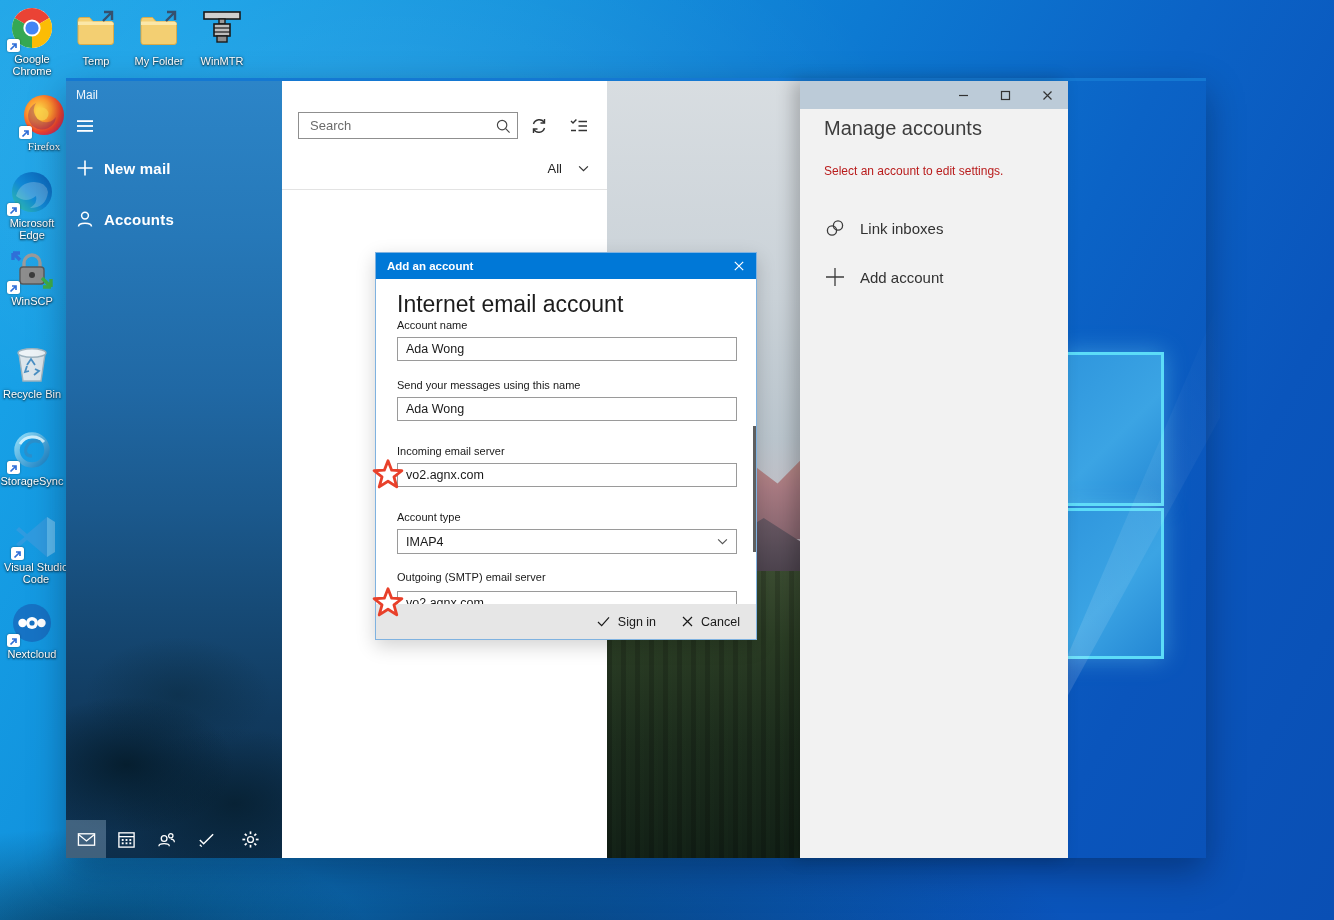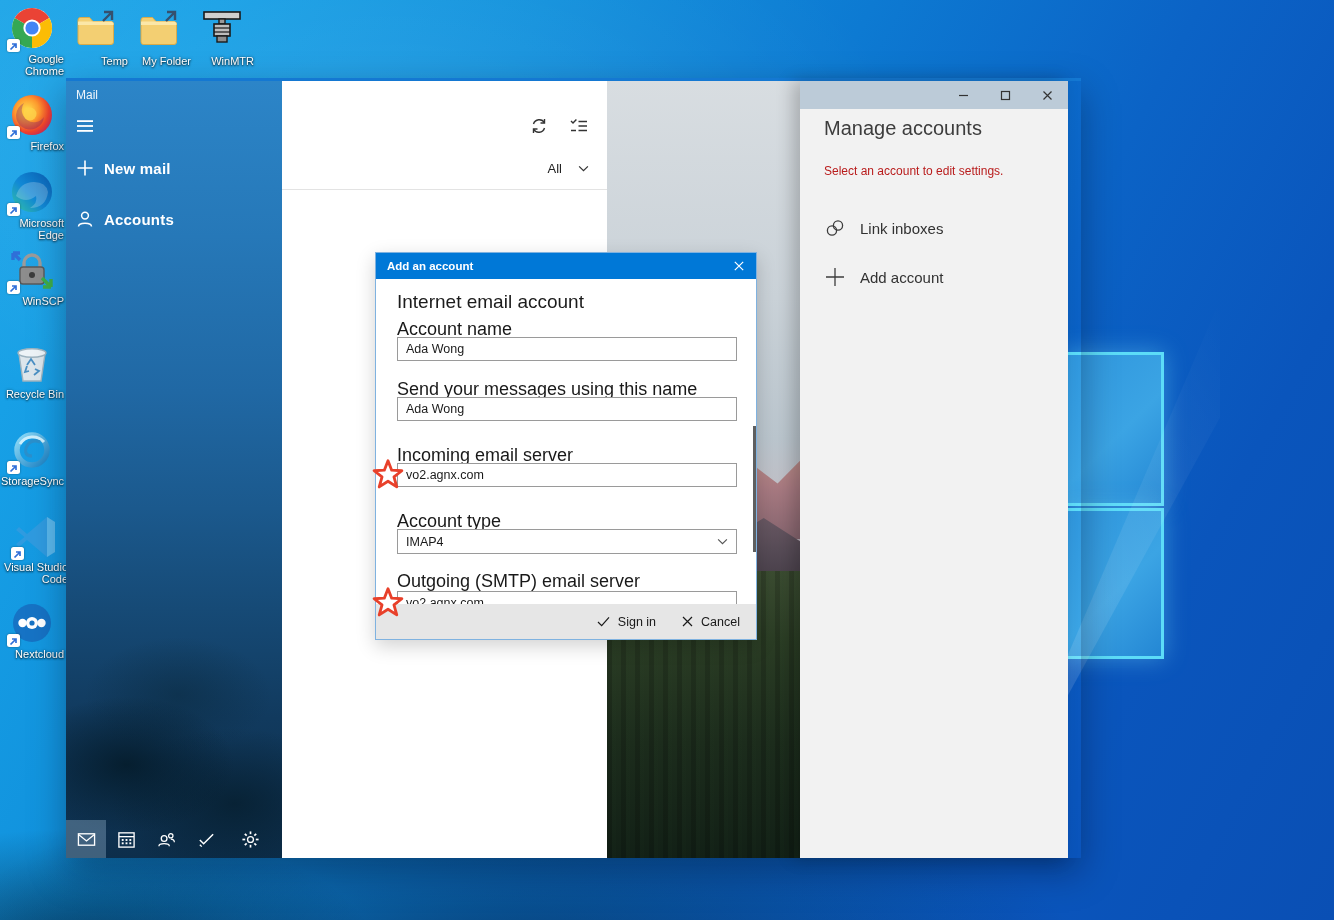--- a/index.html
+++ b/index.html
@@ -13,26 +13,26 @@
   }
   
   .wpane{position:absolute;background:linear-gradient(135deg,#2f96dd 0%,#3ba4e4 55%,#2487d4 100%);
     border:3px solid #5cdcf8;box-shadow:0 0 22px rgba(120,225,252,.4);}
   .wbeam{position:absolute;background:linear-gradient(60deg,rgba(255,255,255,.14),rgba(255,255,255,0));}
 
   
   .dicon{position:absolute;width:64px;text-align:center;cursor:default;}
   .dicon .art{position:relative;width:44px;height:44px;margin:0 auto;}
   .dicon .lbl{margin-top:3px;font-size:11px;line-height:12px;color:#fff;
-    text-shadow:0 1px 2px rgba(0,0,0,.75),0 0 3px rgba(0,0,0,.5);text-align:right;}
+    text-shadow:0 1px 2px rgba(0,0,0,.75),0 0 3px rgba(0,0,0,.5);}
   .sc{position:absolute;left:-3px;bottom:-2px;width:13px;height:13px;background:#fff;
     border-radius:2.5px;box-shadow:0 0 2px rgba(0,0,0,.45);}
 
   
-  #mailwin{position:absolute;left:66px;top:78px;width:1015px;height:780px;
+  #mailwin{position:absolute;left:66px;top:78px;width:1140px;height:780px;
     box-shadow:0 14px 34px rgba(0,10,30,.35);border-top:3px solid #1478d2;box-sizing:border-box;}
   
   #sidebar{position:absolute;left:0;top:0;width:216px;height:777px;color:#fff;
     background:
       radial-gradient(150px 95px at 28% 88%, rgba(4,26,40,.85), transparent 72%),
       radial-gradient(170px 105px at 78% 93%, rgba(6,30,46,.8), transparent 72%),
       radial-gradient(130px 80px at 52% 79%, rgba(10,40,60,.5), transparent 72%),
       linear-gradient(180deg,#2c85c8 0%,#2678b8 20%,#2068a4 40%,#1b598d 55%,#164a76 68%,#113a5e 82%,#0d2e4b 100%);}
   .apptitle{position:absolute;left:10px;top:7px;font-size:12px;color:rgba(255,255,255,.92);}
   .sbrow{position:absolute;left:0;width:216px;height:34px;display:flex;align-items:center;cursor:pointer;}
@@ -82,22 +82,22 @@
   .manrow{position:absolute;left:24px;display:flex;align-items:center;gap:14px;cursor:pointer;}
   .manrow .ic{width:22px;height:22px;}
   .manrow .tx{font-size:15px;color:#323232;}
 
   
   #dialog{position:absolute;left:375px;top:252px;width:382px;height:388px;background:#fff;
     border:1px solid #7fb2e0;box-sizing:border-box;box-shadow:0 6px 18px rgba(0,0,0,.18);z-index:10;}
   #dlgbar{position:absolute;left:0;top:0;width:100%;height:26px;background:#0078d7;display:flex;align-items:center;}
   #dlgbar .tx{margin-left:11px;font-size:11.5px;font-weight:700;color:#fff;}
   #dlgclose{margin-left:auto;width:34px;height:26px;display:flex;align-items:center;justify-content:center;cursor:pointer;}
-  #dlghead{position:absolute;left:21px;top:38px;font-size:19px;color:#1c1c1c;}
-  .flabel{position:absolute;left:21px;font-size:18px;color:#191919;}
+  #dlghead{position:absolute;left:21px;top:38px;font-size:23px;color:#1c1c1c;}
+  .flabel{position:absolute;left:21px;font-size:11px;color:#191919;}
   .fld{position:absolute;left:21px;width:340px;height:24px;border:1px solid #9a9a9a;background:#fff;
     box-sizing:border-box;font-size:12.5px;color:#1a1a1a;padding:0 8px;outline:0;
     font-family:"Liberation Sans",sans-serif;}
   .fld.sel{display:flex;align-items:center;justify-content:space-between;height:25px;cursor:pointer;}
   #dlgfooter{position:absolute;left:0;bottom:0;width:100%;height:35px;background:#e6e6e6;
     display:flex;align-items:center;justify-content:flex-end;gap:26px;padding-right:16px;box-sizing:border-box;}
   .fbtn{display:flex;align-items:center;gap:8px;font-size:12.5px;color:#1a1a1a;cursor:pointer;}
   .star{position:absolute;width:34px;height:34px;z-index:12;}
   #dlgscroll{position:absolute;left:377px;top:173px;width:3px;height:126px;background:#5f5f5f;cursor:pointer;}
 </style>
@@ -156,21 +156,21 @@
       </svg>
       <span class="sc">
         <svg viewBox="0 0 13 13" width="13" height="13">
             <path d="M3.5 9.5 L9 4 M5 4 h4 v4" stroke="#2f6fd8" stroke-width="1.7" fill="none"></path>
           </svg>
       </span>
     </div>
     <div class="lbl">Google Chrome</div>
   </div>
 
-  <div class="dicon" style="left:0px;top:93px;">
+  <div class="dicon" style="left:12px;top:93px;font-family:Liberation Serif, serif;">
     <div class="art">
       <svg viewBox="0 0 44 44" width="44" height="44">
         <defs>
           <radialGradient id="ffg" cx="38%" cy="38%" r="75%">
             <stop offset="0%" stop-color="#ffe14d"></stop>
               <stop offset="40%" stop-color="#ff9a2e"></stop>
             <stop offset="72%" stop-color="#f1432c"></stop>
               <stop offset="100%" stop-color="#b5236f"></stop>
           </radialGradient>
         </defs>
@@ -371,20 +371,29 @@
                 <line x1="14" y1="14" x2="16" y2="16"></line>
               <line x1="16" y1="4" x2="14" y2="6"></line>
                 <line x1="6" y1="14" x2="4" y2="16"></line>
             </g>
           </svg>
         </div>
       </div>
     </div>
 
     <div id="listpane">
+      <div id="searchbox">
+        <input type="text" placeholder="Search" style="">
+        <span style="width:28px;display:flex;justify-content:center;">
+          <svg viewBox="0 0 18 18" width="16" height="16">
+            <circle cx="8" cy="8" r="5.3" stroke="#444" stroke-width="1.3" fill="none"></circle>
+            <line x1="12" y1="12" x2="16.4" y2="16.4" stroke="#444" stroke-width="1.3"></line>
+          </svg>
+        </span>
+      </div>
       <span class="tbicon" style="left:247px;">
         <svg viewBox="0 0 20 20" width="20" height="20">
           <path d="M4.5 8 a6 6 0 0 1 11 -1.2" stroke="#333" stroke-width="1.4" fill="none"></path>
           <path d="M15.5 3 v4 h-4" stroke="#333" stroke-width="1.4" fill="none"></path>
           <path d="M15.5 12 a6 6 0 0 1 -11 1.2" stroke="#333" stroke-width="1.4" fill="none"></path>
           <path d="M4.5 17 v-4 h4" stroke="#333" stroke-width="1.4" fill="none"></path>
         </svg>
       </span>
       <span class="tbicon" style="left:287px;">
         <svg viewBox="0 0 20 20" width="20" height="20">

